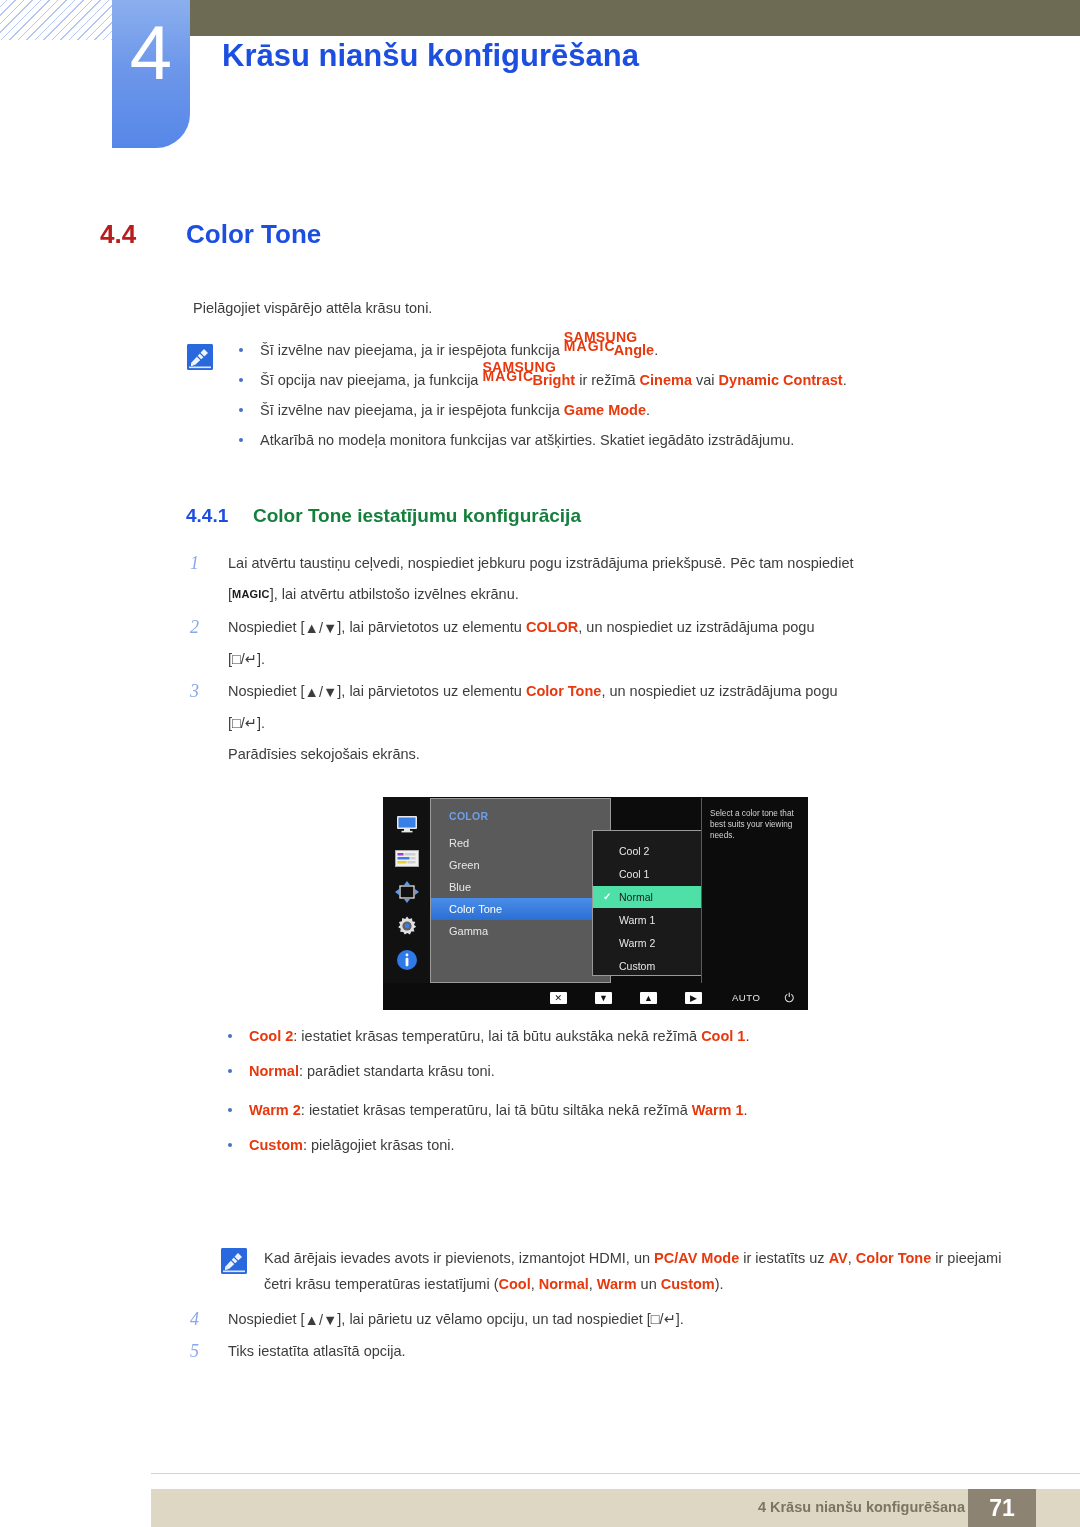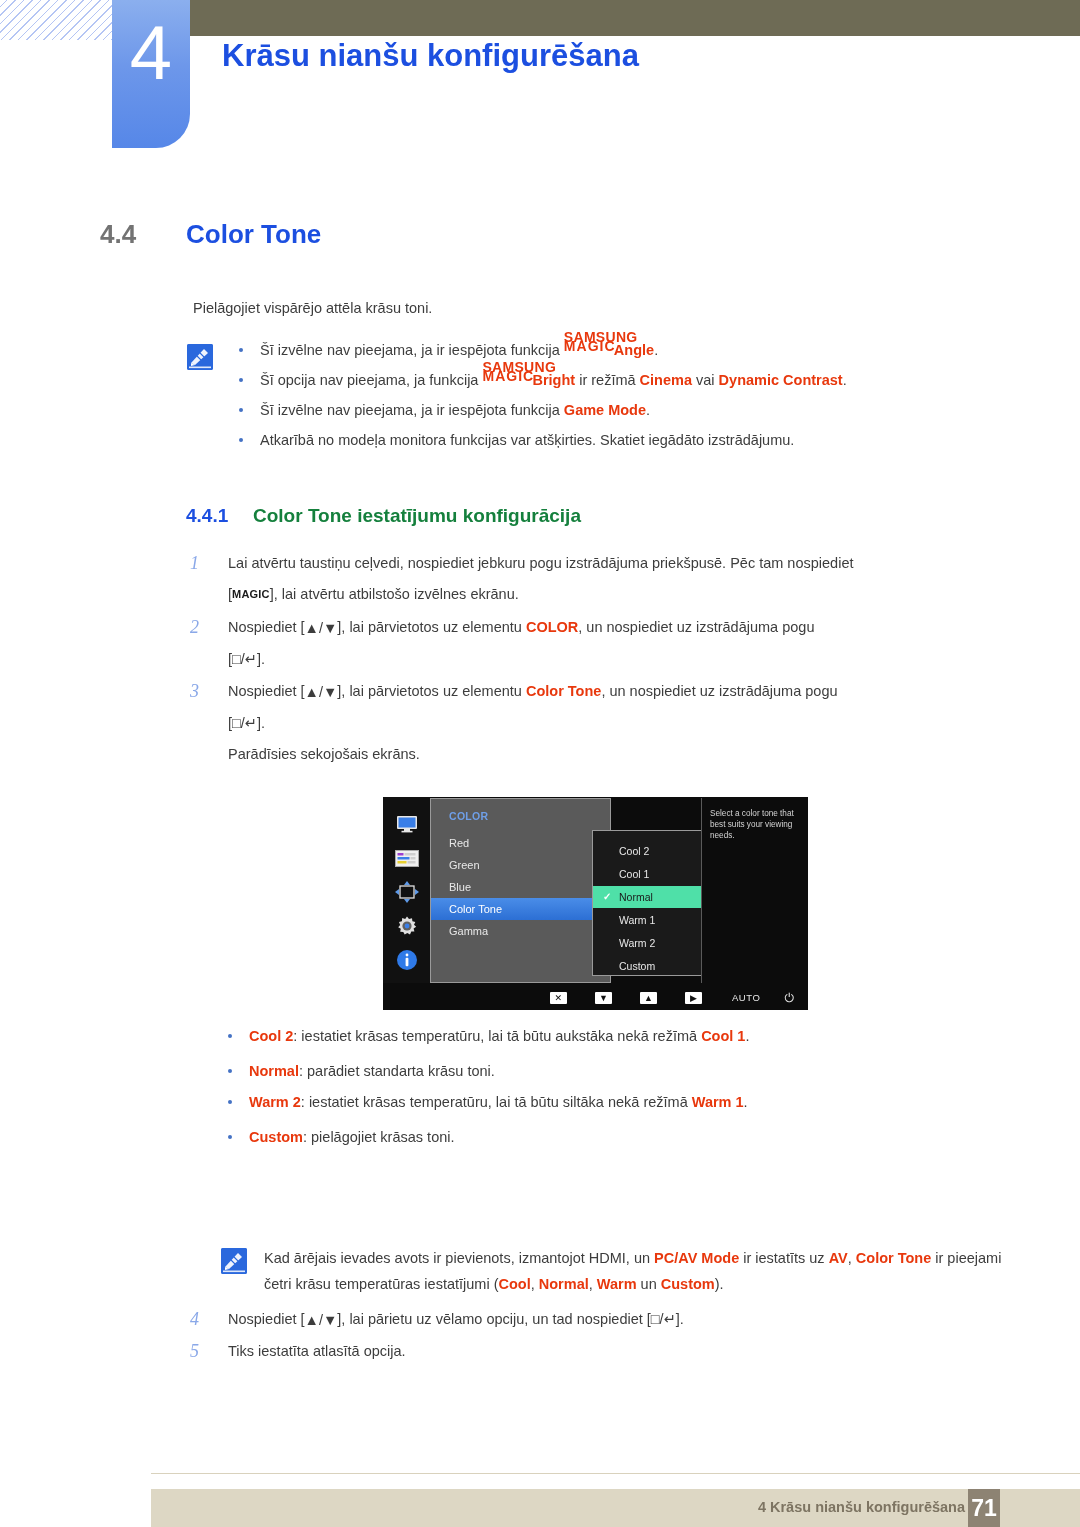--- a/index.html
+++ b/index.html
@@ -70,21 +70,21 @@
     color: #1c4fe0;
     letter-spacing: 0px;
   }
 
   
   .sec-num {
     position: absolute;
     left: 100px; top: 219px;
     font-size: 26px;
     font-weight: bold;
-    color: #737373;
+    color: #b91c1c;
   }
   .sec-title {
     position: absolute;
     left: 186px; top: 219px;
     font-size: 26px;
     font-weight: bold;
     color: #1c4fe0;
   }
 
   
@@ -342,21 +342,21 @@
   .footer-txt {
     position: absolute;
     right: 115px; top: 1499px;
     font-size: 14.5px;
     font-weight: bold;
     color: #7d7462;
   }
   .footer-page {
     position: absolute;
     left: 968px; top: 1489px;
-    width: 32px;
+    width: 68px;
     height: 38px;
     background: #8d8373;
     color: #ffffff;
     font-size: 23px;
     font-weight: bold;
     display: flex;
     align-items: center;
     justify-content: center;
   }
 </style>
@@ -508,21 +508,21 @@
     <div class="osd-btn">▶</div>
     <div class="osd-auto">AUTO</div>
     <div class="osd-pwr">⏻</div>
   </div>
 </div>
 
 <div class="bullet-block" style="left:215px; top:1027px; width:790px;">
   <div class="bl" style="margin-bottom:16px;">
     <span class="red">Cool 2</span><span>: iestatiet krāsas temperatūru, lai tā būtu aukstāka nekā režīmā </span><span class="red">Cool 1</span><span>.</span>
   </div>
-  <div class="bl" style="margin-bottom:12px;">
+  <div class="bl" style="margin-bottom:20px;">
     <span class="red">Normal</span><span>: parādiet standarta krāsu toni.</span>
   </div>
   <div class="bl" style="margin-bottom:16px;">
     <span class="red">Warm 2</span><span>: iestatiet krāsas temperatūru, lai tā būtu siltāka nekā režīmā </span><span class="red">Warm 1</span><span>.</span>
   </div>
   <div class="bl">
     <span class="red">Custom</span><span>: pielāgojiet krāsas toni.</span>
   </div>
 </div>
 

